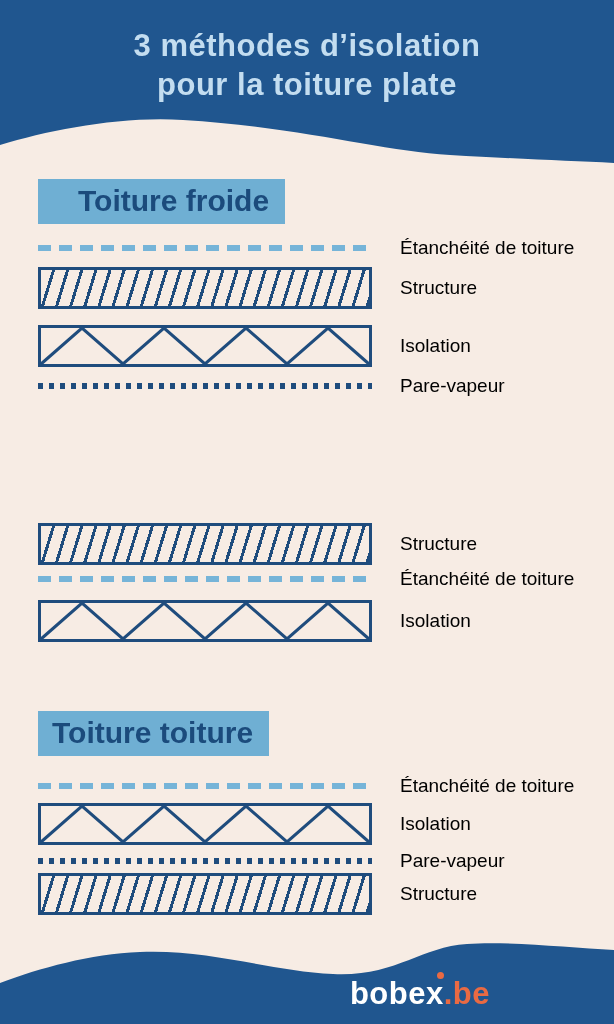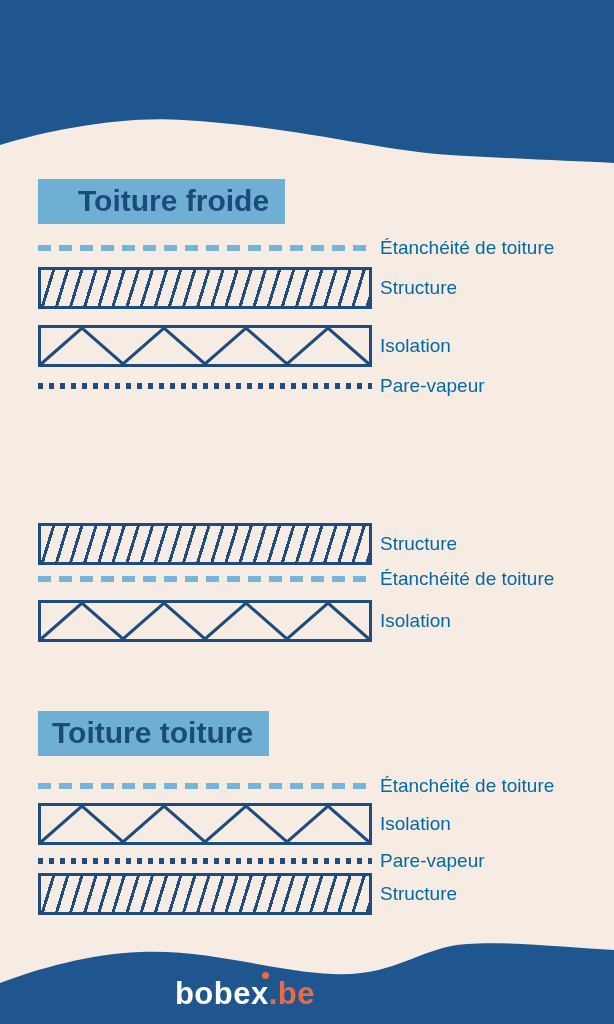--- a/index.html
+++ b/index.html
@@ -39,49 +39,53 @@
     display:flex;align-items:center;}
   .hatch-box{
     width:328px;height:36px;
     border:3px solid #1F4C7D;
     background:repeating-linear-gradient(107deg,
       rgba(0,0,0,0) 0px, rgba(0,0,0,0) 10.5px,
       #1F4C7D 10.5px, #1F4C7D 13.5px);
   }
   .line-svg{display:block;}
   .layer-label{
-    margin-left:8px;
-    font-size:19px;color:#0369a1;
+    margin-left:28px;
+    font-size:19px;color:#000000;
     white-space:nowrap;
   }
   
   .footer-wave{position:absolute;top:940px;left:0;width:614px;height:84px;display:block;}
   .footer-logo{
     position:absolute;top:976px;left:0;width:490px;
-    text-align:center;
+    text-align:right;
     font-size:31px;font-weight:bold;letter-spacing:0.5px;
   }
   .logo-white{color:#FFFFFF;}
   .logo-x{color:#FFFFFF;position:relative;display:inline-block;}
   .logo-dot{
     position:absolute;top:-4px;left:60%;
     width:7px;height:7px;border-radius:50%;
     background:#E96A43;
   }
   .logo-orange{color:#E96A43;}
 </style>
 </head>
 <body>
 
 <div class="page">
 
   <div class="header-block"></div>
   <svg class="header-wave" viewBox="0 0 614 52" preserveAspectRatio="none">
     <path d="M0,0 H614 V48 C570,46 520,44 450,40 C380,36 300,12 183,5 C120,1 50,15 0,30 Z" fill="#20568F"></path>
   </svg>
+  <div class="header-title">
+    <div>3 méthodes d’isolation</div>
+    <div>pour la toiture plate</div>
+  </div>
 
   <div class="section-title" style="top:179px;padding-left:40px;">Toiture froide</div>
 
   <div class="layer-row" style="top:227px;">
     <div class="layer-graphic">
       <svg class="line-svg" width="334" height="8" viewBox="0 0 334 8">
         <line x1="0" y1="4" x2="334" y2="4" stroke="#76B4D8" stroke-width="6" stroke-dasharray="13 8"></line>
       </svg>
     </div>
     <div class="layer-label">Étanchéité de toiture</div>

